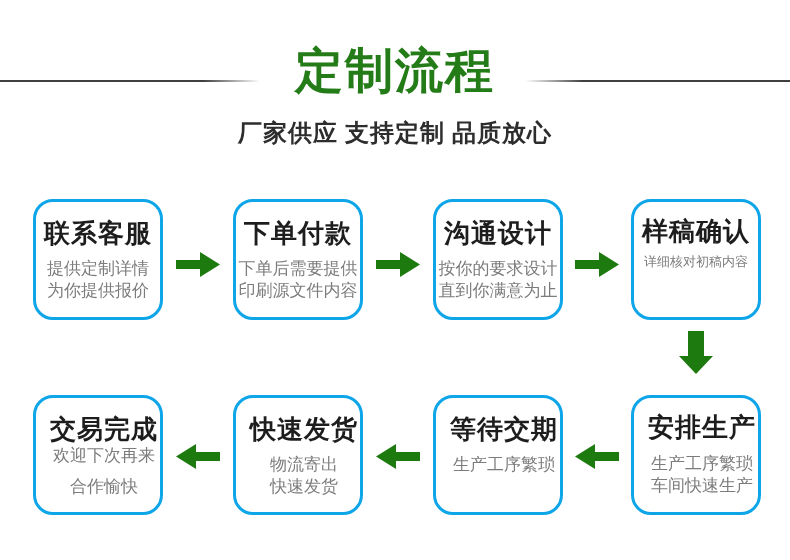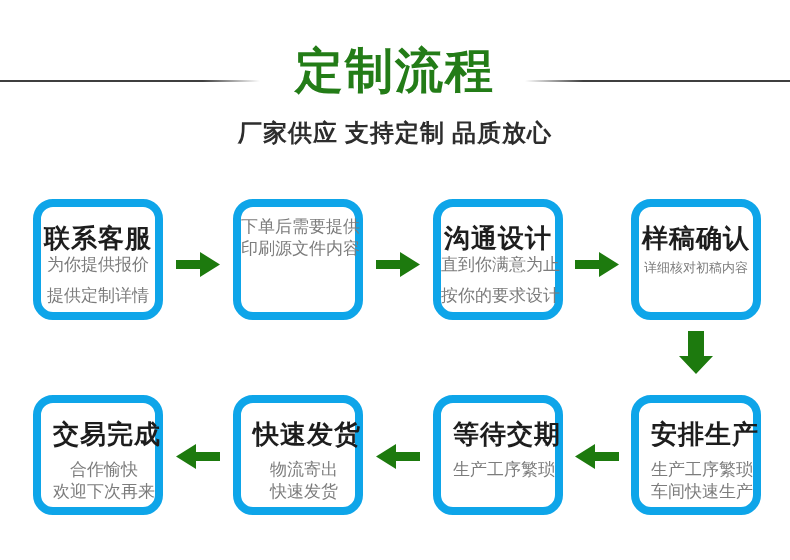--- a/index.html
+++ b/index.html
@@ -30,21 +30,21 @@
   }
   .subtitle {
     position:absolute; top:117px; left:0; width:790px;
     text-align:center;
     font-size:24px; font-weight:600;
     color:#2d2d2d; letter-spacing:1px;font-family:Liberation Serif, serif;
   }
   .box {
     position:absolute;
     width:130px; height:121px;
-    border:8px solid #0ea5e9;
+    border:3px solid #0ea5e9;
     border-radius:20px;
     background:#ffffff;
     text-align:center;
   }
   .box .box-title {
     margin-top:15px;
     font-size:26px; line-height:32px; font-weight:bold;
     color:#1d1d1d; letter-spacing:1px;
     white-space:nowrap;
   }
@@ -54,21 +54,21 @@
     white-space:nowrap;
   }
   .box .box-sub.first { margin-top:9px; }
   .box.small-sub .box-sub { font-size:13px; line-height:21px; }
   .box.small-sub .box-sub.first { margin-top:3px; }
   .r1 { top:199px; }
   .r2 { top:395px; height:120px;padding-left:12px; }
   .c1 { left:33px; }
   .c2 { left:233px; }
   .c3 { left:433px; }
-  .c4 { left:631px; }
+  .c4 { left:631px;font-family:Liberation Mono, monospace; }
   .arrow { position:absolute; display:block; }
   .arrow polygon { fill:#1d7a0e; }
   .arr-r1 { top:252px; }
   .arr-r2 { top:444px; }
   .arr-g1 { left:176px; }
   .arr-g2 { left:376px; }
   .arr-g3 { left:575px; }
   .arr-down { left:679px; top:331px; }
 </style>
 </head>
@@ -76,60 +76,61 @@
 
 <div class="page">
 
   <div class="divider left"></div>
   <div class="divider right"></div>
   <h1 class="title">定制流程</h1>
   <div class="subtitle">厂家供应 支持定制 品质放心</div>
 
   <div class="box r1 c1">
     <div class="box-title">联系客服</div>
+    <div class="box-sub first">提供定制详情</div>
     <div class="box-sub">为你提供报价</div>
-    <div class="box-sub first">提供定制详情</div>
   </div>
 
   <svg class="arrow arr-r1 arr-g1" width="44" height="25" viewBox="0 0 44 25">
     <polygon points="0,8 24,8 24,0 44,12.5 24,25 24,17 0,17"></polygon>
   </svg>
 
   <div class="box r1 c2">
+    <div class="box-title">下单付款</div>
     <div class="box-sub first">下单后需要提供</div>
     <div class="box-sub">印刷源文件内容</div>
   </div>
 
   <svg class="arrow arr-r1 arr-g2" width="44" height="25" viewBox="0 0 44 25">
     <polygon points="0,8 24,8 24,0 44,12.5 24,25 24,17 0,17"></polygon>
   </svg>
 
   <div class="box r1 c3">
     <div class="box-title">沟通设计</div>
+    <div class="box-sub first">按你的要求设计</div>
     <div class="box-sub">直到你满意为止</div>
-    <div class="box-sub first">按你的要求设计</div>
   </div>
 
   <svg class="arrow arr-r1 arr-g3" width="44" height="25" viewBox="0 0 44 25">
     <polygon points="0,8 24,8 24,0 44,12.5 24,25 24,17 0,17"></polygon>
   </svg>
 
   <div class="box r1 c4 small-sub">
     <div class="box-title">样稿确认</div>
     <div class="box-sub first">详细核对初稿内容</div>
   </div>
 
   <svg class="arrow arr-down" width="34" height="43" viewBox="0 0 34 43">
     <polygon points="9,0 25,0 25,25 34,25 17,43 0,25 9,25"></polygon>
   </svg>
 
   <div class="box r2 c1">
     <div class="box-title">交易完成</div>
+    <div class="box-sub">欢迎下次再来</div>
     <div class="box-sub first">合作愉快</div>
-    <div class="box-sub">欢迎下次再来</div>
   </div>
 
   <svg class="arrow arr-r2 arr-g1" width="44" height="25" viewBox="0 0 44 25">
     <polygon points="44,8 20,8 20,0 0,12.5 20,25 20,17 44,17"></polygon>
   </svg>
 
   <div class="box r2 c2">
     <div class="box-title">快速发货</div>
     <div class="box-sub first">物流寄出</div>
     <div class="box-sub">快速发货</div>

